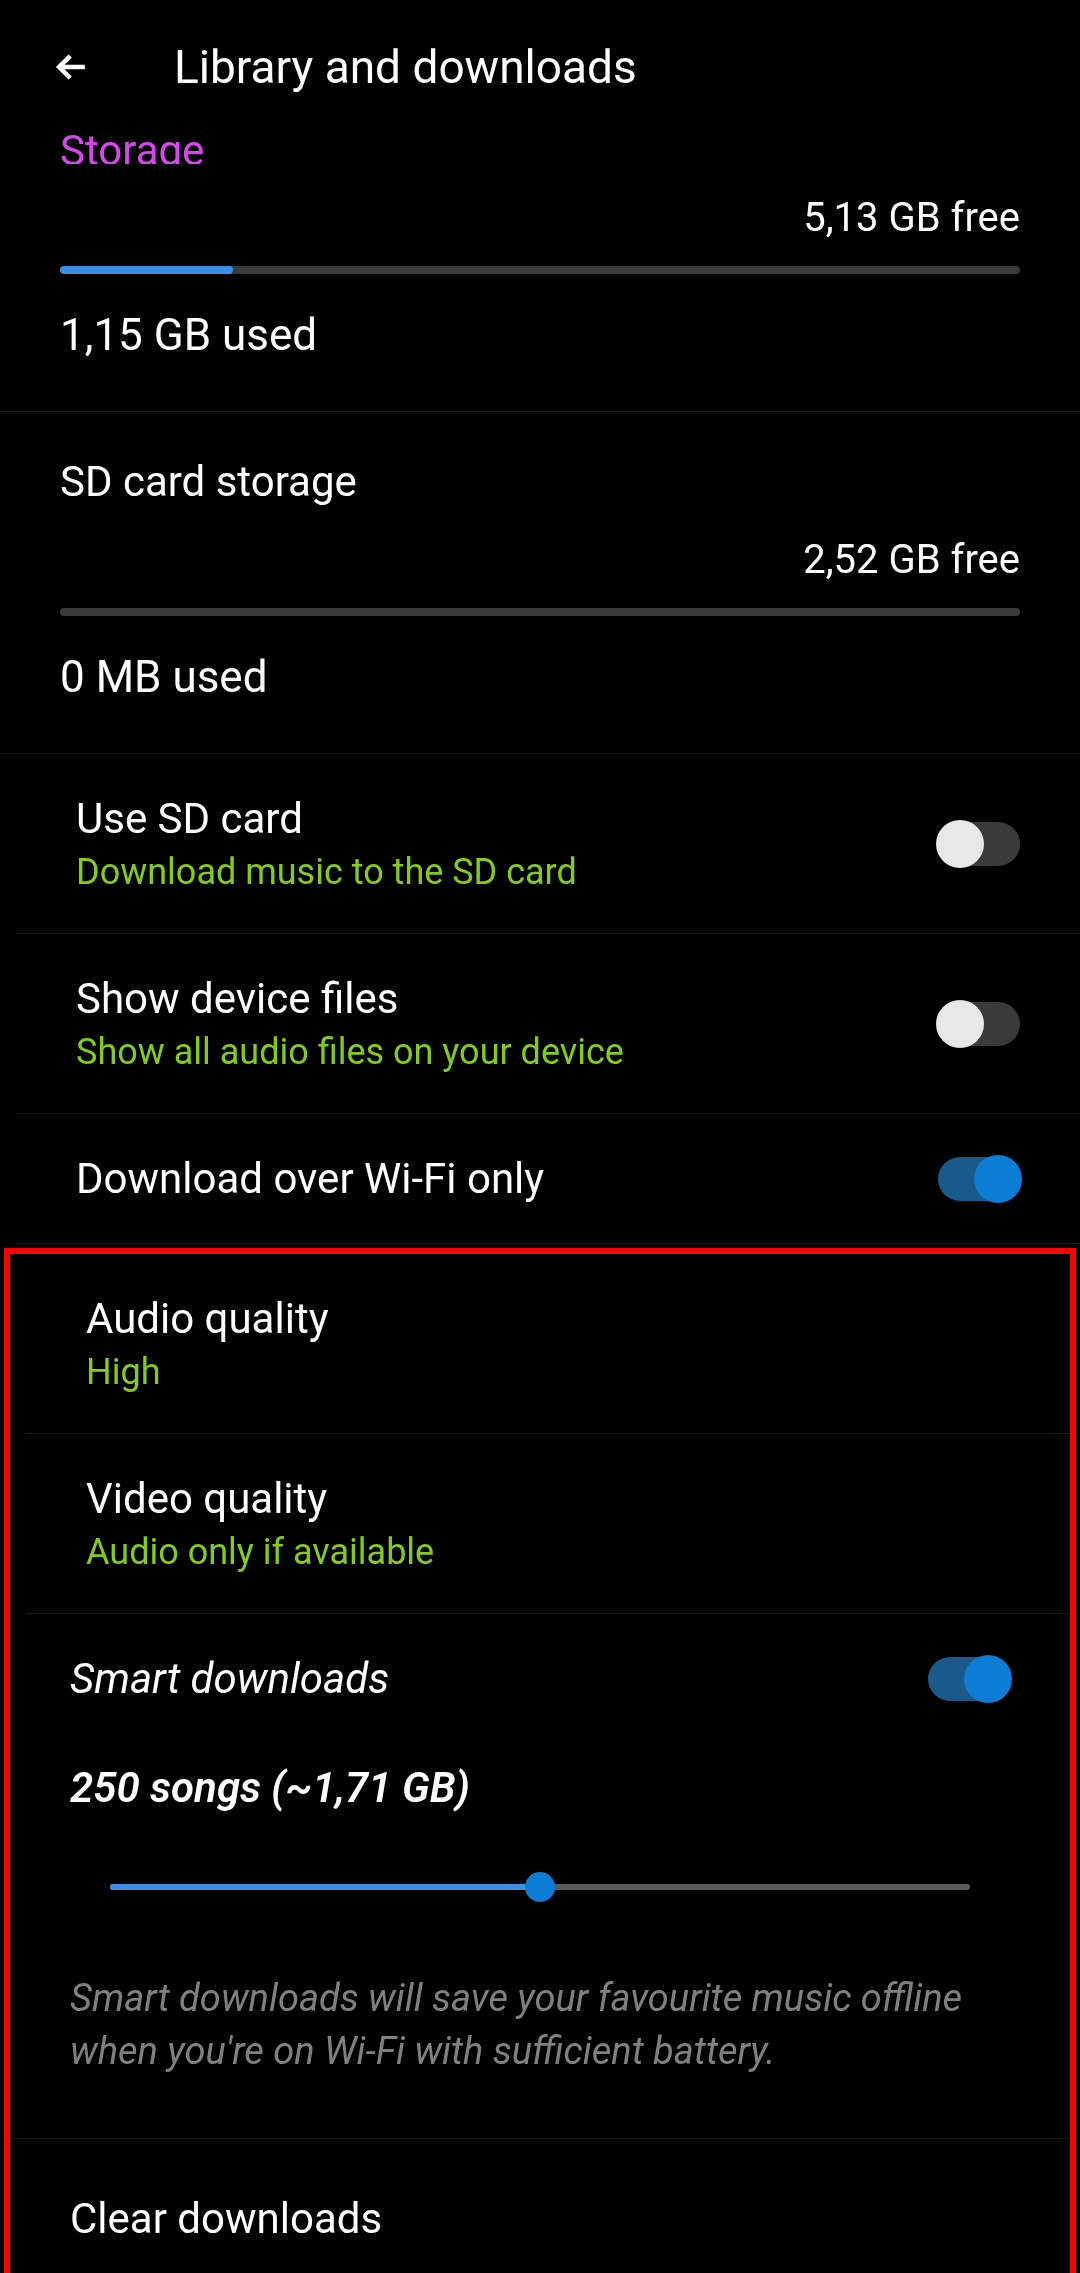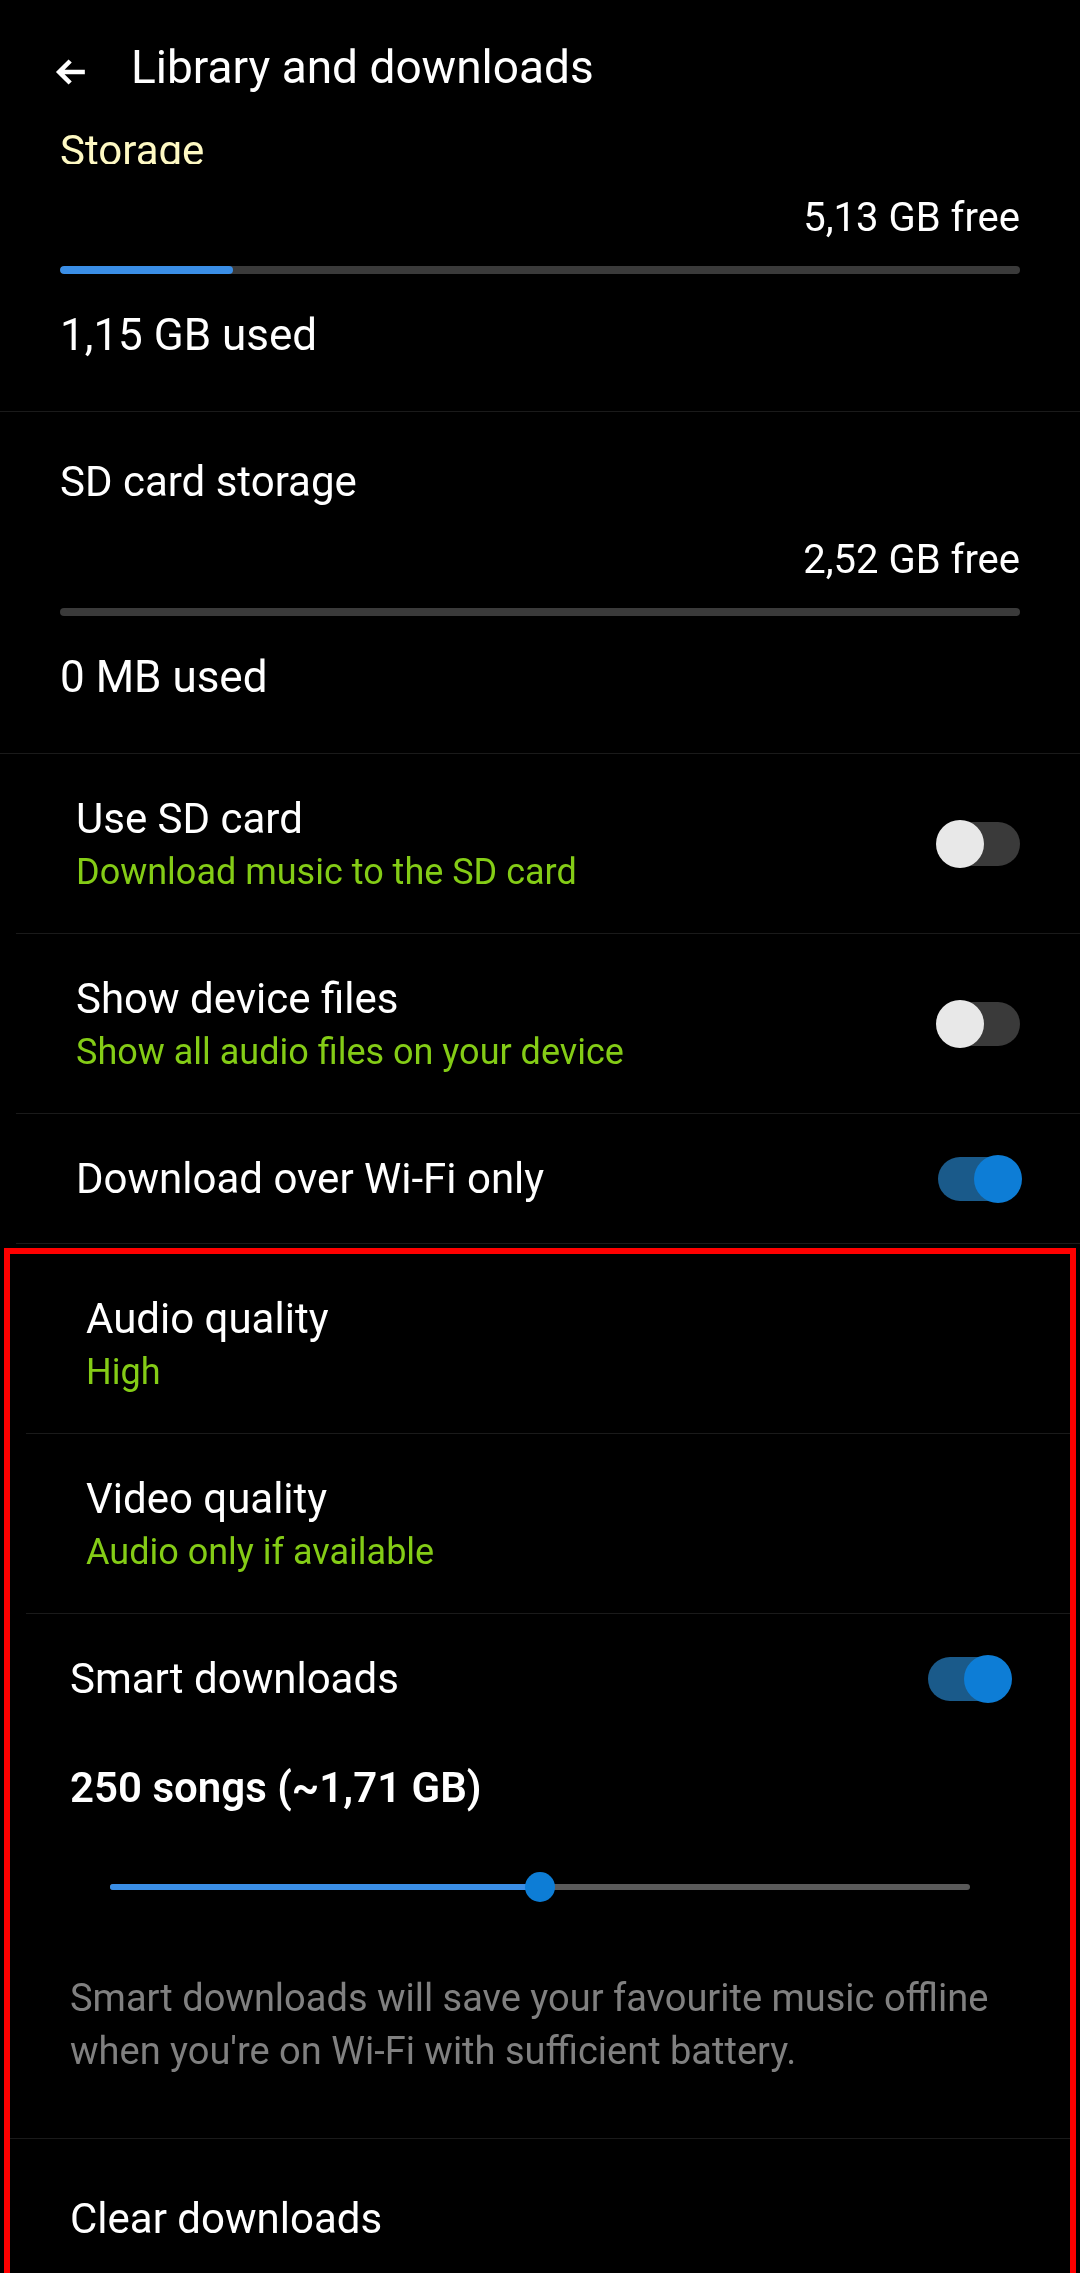--- a/index.html
+++ b/index.html
@@ -10,23 +10,23 @@
     }
     body {
       background: #000;
       color: #fff;
       width: 1080px;
       height: 2273px;
       overflow: hidden;
     }
     .header {
       display: flex;
-      align-items: flex-end;
+      align-items: center;
       padding: 40px 50px 40px 50px;
-      gap: 37px;
+      gap: 80px;
     }
     .back-arrow {
       width: 44px;
       height: 44px;
       display: flex;
       align-items: center;
       justify-content: center;
     }
     .back-arrow svg {
       width: 44px;
@@ -39,21 +39,21 @@
       font-size: 46px;
       font-weight: 400;
     }
     .storage-partial {
       padding: 0 60px 50px 60px;
       border-bottom: 1px solid #1a1a1a;
     }
     .storage-partial .cut-title {
       font-size: 42px;
       font-weight: 400;
-      color: #fef9c3;
+      color: #d946ef;
       margin-top: -8px;
       overflow: hidden;
       height: 38px;
     }
     .storage-free {
       text-align: right;
       font-size: 40px;
       font-weight: 400;
       margin-top: 30px;
       margin-bottom: 25px;
@@ -126,20 +126,21 @@
     .toggle.on .knob {
       background: #0d7dd6;
       left: 36px;
     }
     .highlight-box {
       border: 6px solid #ff0000;
       margin: 4px;
     }
     .smart-section {
       padding: 40px 60px 60px 60px;
+      font-style: italic;
     }
     .smart-header {
       display: flex;
       align-items: center;
       justify-content: space-between;
     }
     .smart-info {
       font-size: 42px;
       font-weight: 600;
       margin-top: 60px;

